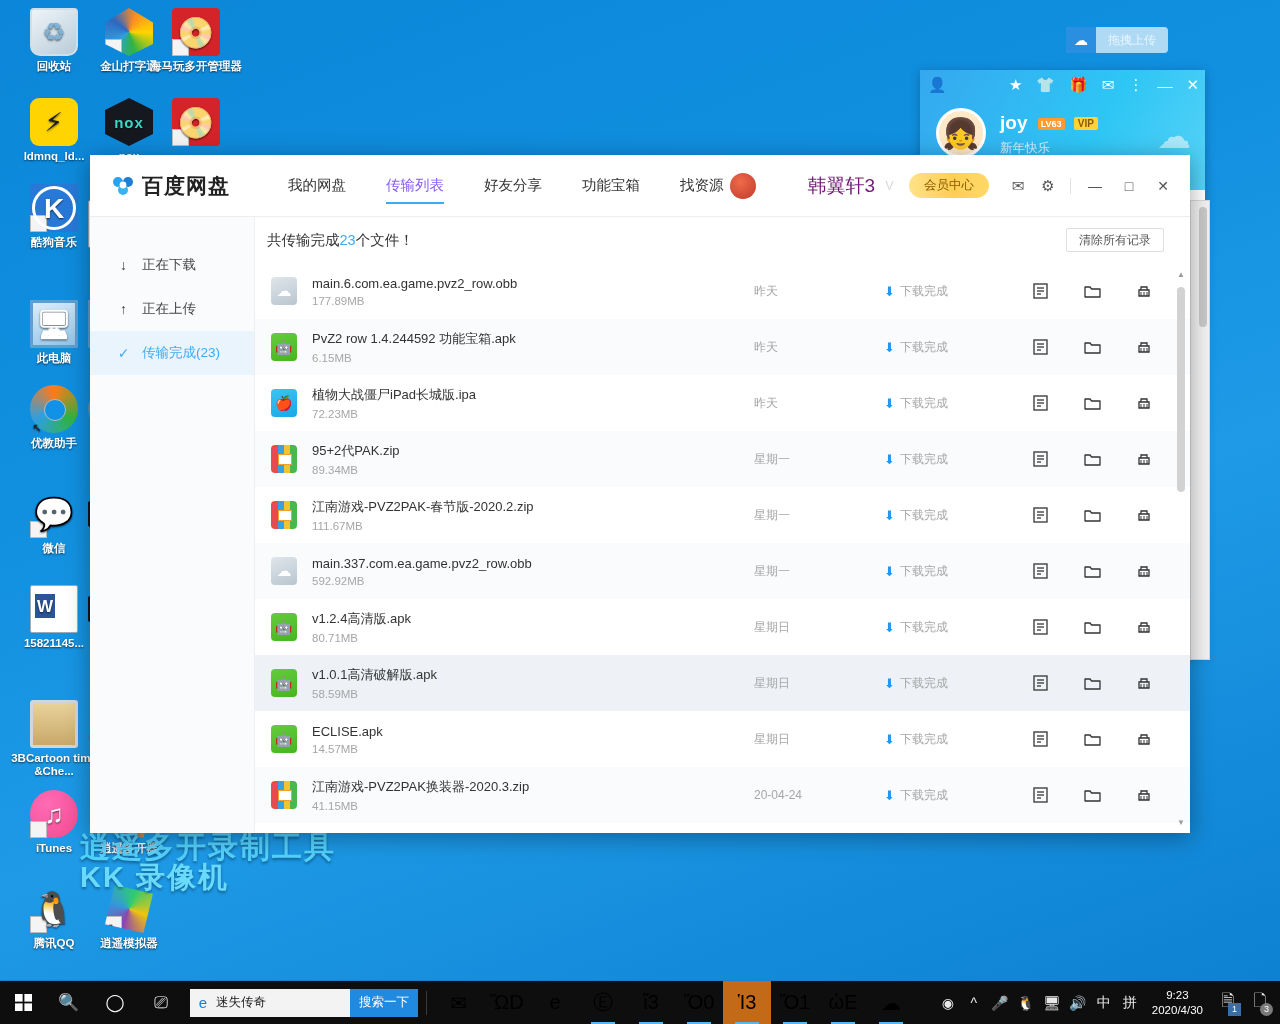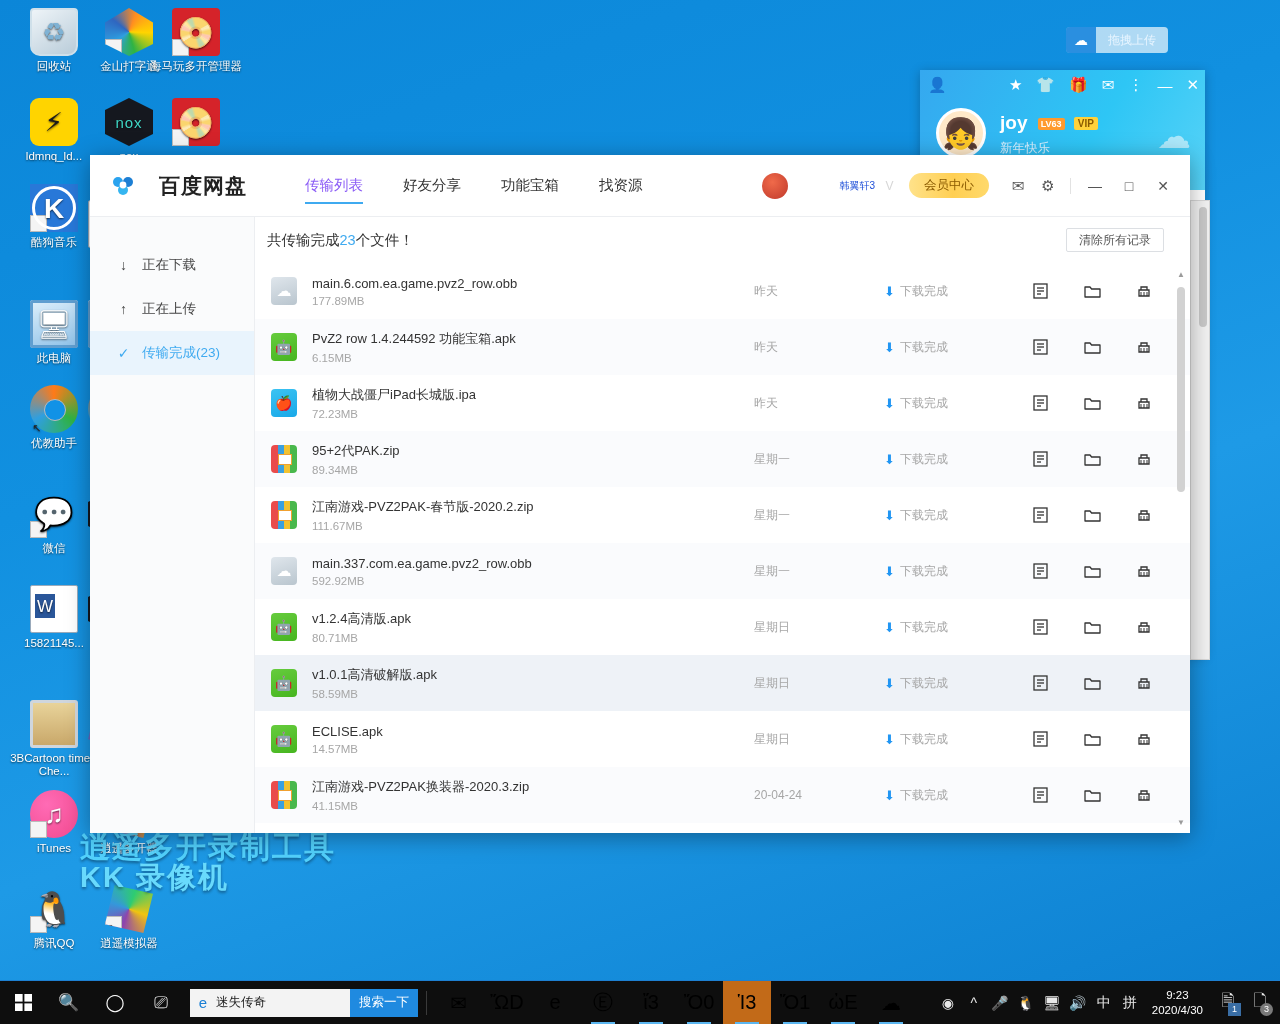--- a/index.html
+++ b/index.html
@@ -6,21 +6,21 @@
   html,body { width:1280px; height:1024px; overflow:hidden; }
   body {
     font-family: "Liberation Sans", "DejaVu Sans", sans-serif;
     background: linear-gradient(160deg,#0b86d8 0%, #1190e0 35%, #1e9ae6 60%, #0c7fd0 100%);
     position:relative;
   }
 
   
   #desktop { position:absolute; inset:0 0 44px 0; }
   .dicon { position:absolute; width:92px; text-align:center; color:#fff;
-           font-size:11.5px; line-height:13px; text-shadow:0 1px 2px rgba(0,0,0,.65); cursor:default; }
+           font-size:11.5px; line-height:13px; text-shadow:0 1px 2px rgba(0,0,0,.65); cursor:default;font-weight:bold; }
   .dicon .gfx { width:48px; height:48px; margin:0 auto 4px; position:relative; }
   .dicon .lbl { display:block; word-break:break-all; }
   .shortcut:after{ content:""; position:absolute; left:0; bottom:0; width:15px;height:15px;
       background:#f4f4f4; border:1px solid #bbb;}
   .shortcut:before{ content:"\2196"; position:absolute; left:2px; bottom:-2px; z-index:2;
       font-size:11px; color:#222; }
 
   .ic-recycle{background:linear-gradient(145deg,#eef4f8,#b9ccd9);border-radius:4px 4px 10px 10px;
      border:2px solid #cfe0ea;}
   .ic-recycle:before{content:"\267B";position:absolute;inset:0;display:flex;align-items:center;
@@ -97,32 +97,32 @@
   
   .rightstrip{position:absolute;left:1190px;top:200px;width:20px;height:460px;background:#f2f2f2;
      border:1px solid #d7d7d7;}
   .rightstrip .sb{position:absolute;right:2px;top:6px;width:8px;height:120px;background:#c9c9c9;border-radius:4px;}
 
   
   #window{position:absolute;left:90px;top:155px;width:1100px;height:678px;background:#fff;
      box-shadow:0 4px 22px rgba(0,0,0,.35);overflow:hidden;}
   #titlebar{height:62px;background:#fff;border-bottom:1px solid #eceef1;display:flex;align-items:center;
      position:relative;}
-  .logo{display:flex;align-items:center;margin-left:20px;gap:23px;}
+  .logo{display:flex;align-items:center;margin-left:20px;gap:6px;}
   .logo-mark{width:26px;height:26px;position:relative;}
   .logo-text{font-size:21px;font-weight:bold;color:#222;letter-spacing:1px;}
   .navtabs{display:flex;margin-left:38px;gap:0;height:100%;align-items:center;}
   .navtab{padding:0 20px;font-size:14.5px;color:#333;height:100%;display:flex;align-items:center;
      position:relative;cursor:pointer;}
   .navtab.active{color:#8b5cf6;}
   .navtab.active:after{content:"";position:absolute;left:20px;right:20px;bottom:12px;height:2.5px;background:#3faaf0;}
   .tbright{position:absolute;right:10px;top:0;height:100%;display:flex;align-items:center;gap:0;}
   .user{display:flex;align-items:center;gap:7px;margin-right:6px;}
   .user-av{width:26px;height:26px;border-radius:50%;background:radial-gradient(circle at 40% 35%,#f06a4a,#c0392b);}
-  .user-name{font-size:10px;color:#1d4ed8;margin-left:44px;}
+  .user-name{font-size:19px;color:#701a75;margin-left:44px;}
   .user-v{width:15px;height:15px;color:#d7d7d7;font-size:12px;display:flex;align-items:center;justify-content:center;}
   .vipbtn{height:25px;padding:0 15px;border-radius:13px;
      background:linear-gradient(90deg,#ffe28a,#ffcf53 55%,#ffd96b);color:#8a5a00;font-size:12.5px;
      display:flex;align-items:center;margin:0 14px 0 6px;cursor:pointer;}
   .tbicon{width:30px;height:30px;display:flex;align-items:center;justify-content:center;color:#555;
      font-size:15px;cursor:pointer;}
   .sep{width:1px;height:16px;background:#e2e2e2;margin:0 7px;}
   .winbtn{width:34px;height:30px;display:flex;align-items:center;justify-content:center;color:#555;
      font-size:14px;cursor:pointer;}
 
@@ -337,20 +337,21 @@
           <circle cx="8" cy="9" r="5" fill="#2aa3ef"></circle>
           <circle cx="18" cy="9" r="5" fill="#1d7fd4"></circle>
           <circle cx="13" cy="17" r="5" fill="#35b5f0"></circle>
           <circle cx="13" cy="12" r="3.4" fill="#fff"></circle>
         </svg>
       </span>
       <span class="logo-text">百度网盘</span>
     </div>
 
     <div class="navtabs">
+      <div class="navtab">我的网盘</div>
       <div class="navtab active">传输列表</div>
       <div class="navtab">好友分享</div>
       <div class="navtab">功能宝箱</div>
       <div class="navtab">找资源</div>
     </div>
 
     <div class="tbright">
       <div class="user">
         <span class="user-av"></span>
         <span class="user-name">韩翼轩3</span>

